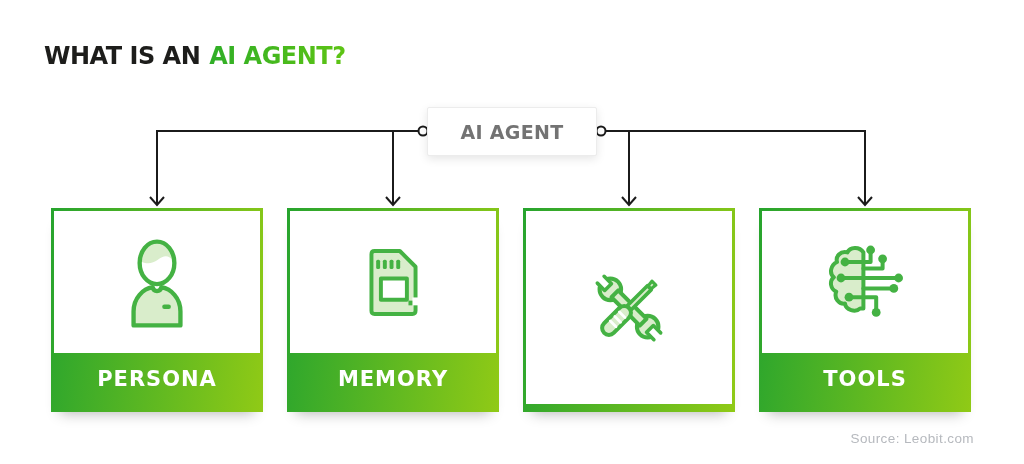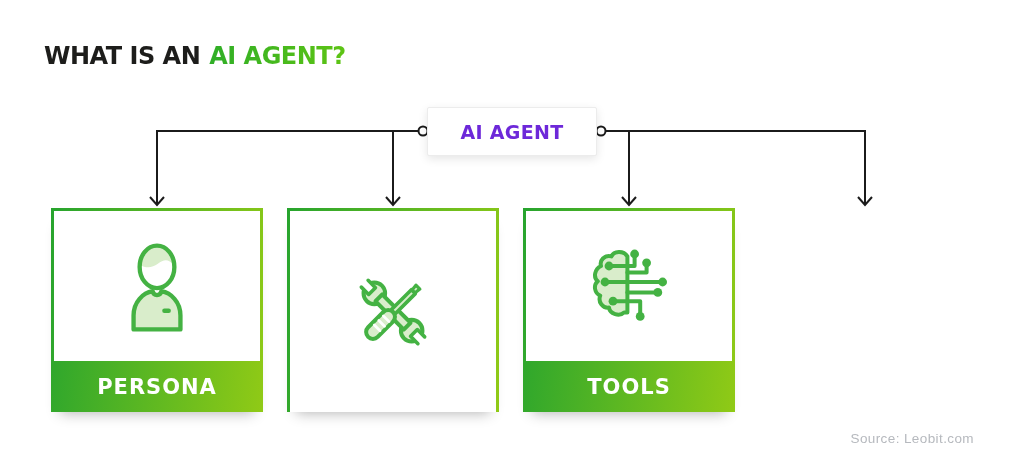--- a/index.html
+++ b/index.html
@@ -17,30 +17,30 @@
   .title .hl{
     background:linear-gradient(90deg,var(--title-highlight-from,#2fae27),var(--title-highlight-to,#5ec414));
     -webkit-background-clip:text;background-clip:text;color:transparent;
   }
   
   .root-node{
     position:absolute;left:427px;top:107px;width:170px;height:49px;
     background:var(--node-bg,#fff);border:1px solid var(--node-border,#ececec);
     border-radius:2px;box-shadow:0 3px 10px rgba(0,0,0,.10);
     display:flex;align-items:center;justify-content:center;box-sizing:border-box;
-    font-size:19px;font-weight:800;letter-spacing:.3px;color:#6d28d9;z-index:3;
+    font-size:19px;font-weight:800;letter-spacing:.3px;color:#737373;z-index:3;
   }
   
   .connectors{position:absolute;left:0;top:0;z-index:2;}
   .connectors .ln{fill:none;stroke:var(--connector,#1b1b1b);stroke-width:2;}
   .connectors .dot{fill:#fff;stroke:var(--connector,#1b1b1b);stroke-width:2;}
   
   .cards{position:absolute;left:51px;top:208px;display:flex;gap:24px;z-index:1;}
   .card{
-    width:212px;height:204px;box-sizing:border-box;padding:3px 3px 0 3px;
+    width:212px;height:204px;box-sizing:border-box;padding:3px 3px 8px 3px;
     background:linear-gradient(97deg,var(--gradient-from,#27a42e),var(--gradient-to,#90ca16));
     display:flex;flex-direction:column;
     box-shadow:0 10px 13px -9px rgba(0,0,0,.30);
   }
   .card-body{background:#fff;flex:1;display:flex;align-items:center;justify-content:center;}
   .card-label{
     height:51px;display:flex;align-items:center;justify-content:center;
     color:var(--label-text,#fff);font-size:21px;font-weight:800;letter-spacing:1px;
   }
   
@@ -92,20 +92,35 @@
           <path class="i-shape" stroke-width="5" d="M23,103 L23,87 C23,71 34,61 45,59 C46,65 54,65 55,59 C66,61 77,71 77,87 L77,103 Z"></path>
           <rect class="i-solid" x="56" y="79" width="10" height="5" rx="2.5"></rect>
           <ellipse class="i-white" cx="50" cy="31" rx="20" ry="24.5"></ellipse>
           <path class="i-fill" d="M30.5,29 C30.5,11 39,6.5 50,6.5 C61,6.5 69.5,11 69.5,29 C63,21.5 58,22 51,27.5 C44,32.8 36.5,32 30.5,29 Z"></path>
           <ellipse class="i-line" stroke-width="5" cx="50" cy="31" rx="20" ry="24.5"></ellipse>
         </svg>
       </div>
       <div class="card-label">PERSONA</div>
     </div>
 
+    <div class="card">
+      <div class="card-body">
+        <svg class="icon" width="63" height="79" viewBox="0 0 80 100">
+          <path class="i-shape" stroke-width="5" d="M12,14 Q12,10 16,10 H48 L68,30 V86 Q68,90 64,90 H16 Q12,90 12,86 Z"></path>
+          <rect class="i-solid" x="18" y="21" width="5" height="12" rx="2"></rect>
+          <rect class="i-solid" x="26.5" y="21" width="5" height="12" rx="2"></rect>
+          <rect class="i-solid" x="35" y="21" width="5" height="12" rx="2"></rect>
+          <rect class="i-solid" x="43.5" y="21" width="5" height="12" rx="2"></rect>
+          <rect class="i-whiteline" stroke-width="5" x="24" y="45" width="33" height="27"></rect>
+          <rect class="i-white" x="64" y="69" width="9" height="10"></rect>
+          <rect class="i-solid" x="59" y="73" width="5" height="6"></rect>
+        </svg>
+      </div>
+      <div class="card-label">MEMORY</div>
+    </div>
 
     <div class="card">
       <div class="card-body">
         <svg class="icon" width="80" height="80" viewBox="0 0 100 100">
           <g transform="rotate(-45 50 50)">
             <circle class="i-shape" stroke-width="5" cx="50" cy="17" r="13.5"></circle>
             <circle class="i-shape" stroke-width="5" cx="50" cy="83" r="13.5"></circle>
             <rect class="i-shape" stroke-width="5" x="44" y="25" width="12" height="50"></rect>
             <path class="i-whiteline" stroke-width="4.5" d="M44,0 V13 H56 V0"></path>
             <path class="i-whiteline" stroke-width="4.5" d="M44,100 V87 H56 V100"></path>

